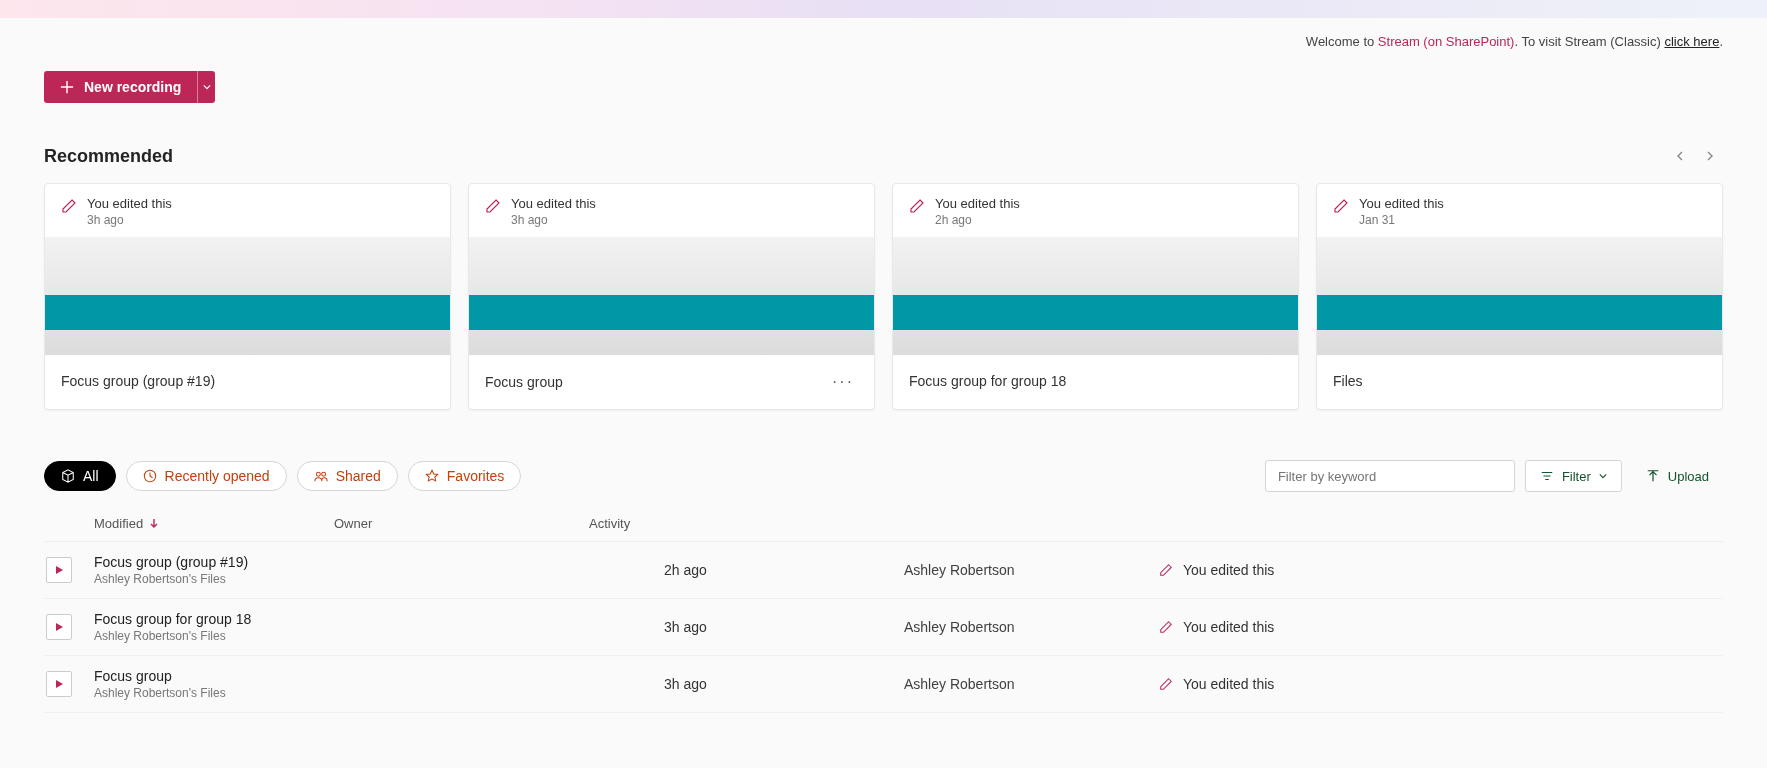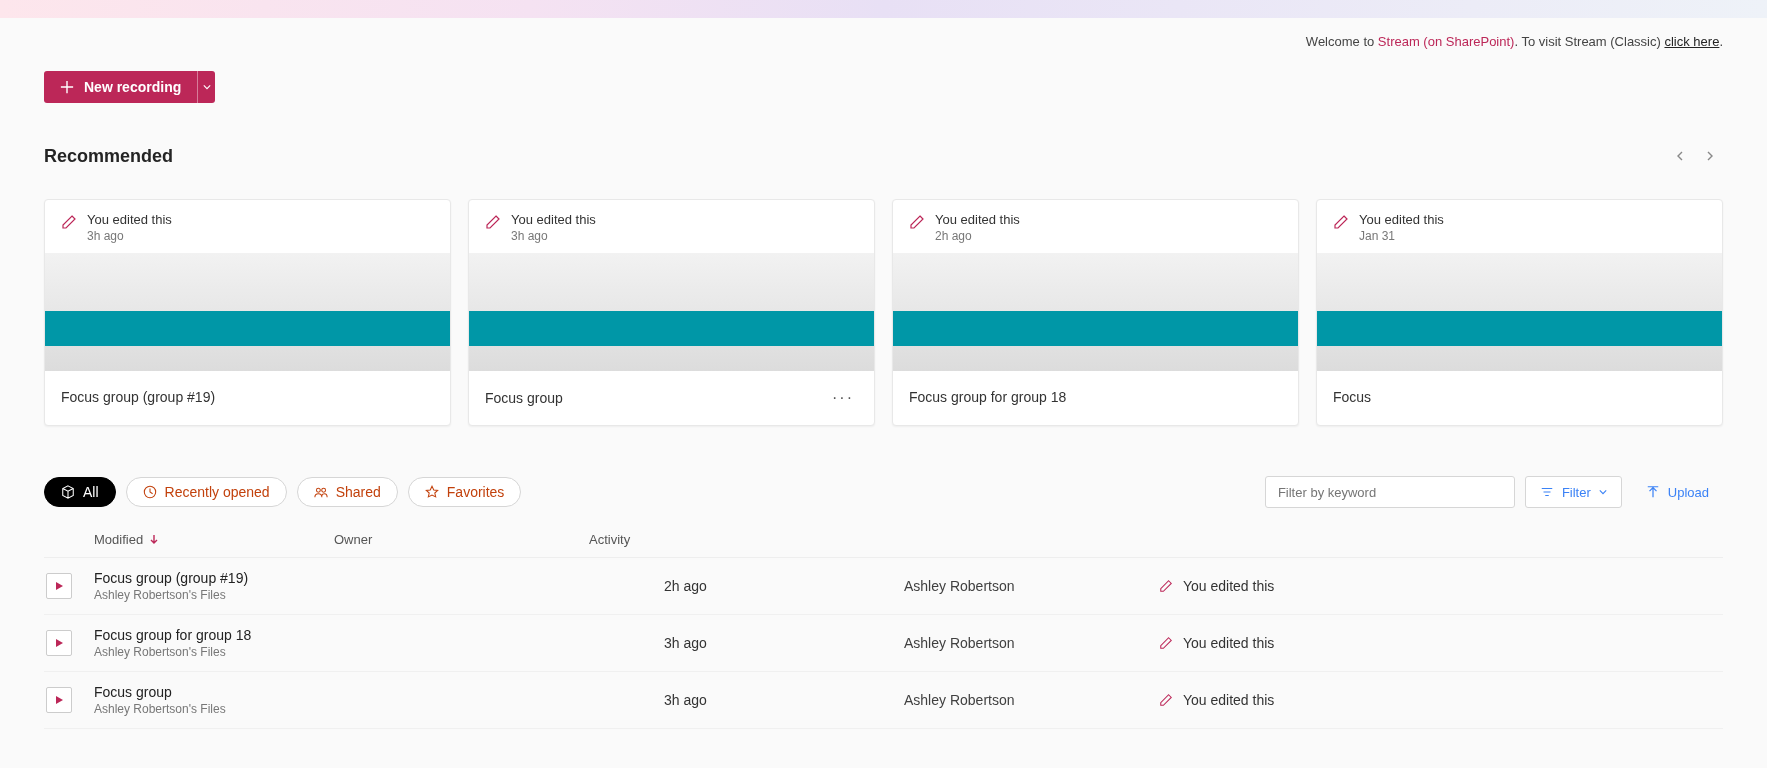--- a/index.html
+++ b/index.html
@@ -46,21 +46,21 @@
     border-radius: 0 3px 3px 0;
     width: 18px;
     display:flex; align-items:center; justify-content:center;
     cursor:pointer;
   }
   .new-rec-split svg { width:8px; height:8px; fill:#fff; }
 
   .section-head {
     display:flex; align-items:center; justify-content:space-between;
     margin-top: 40px;
-    margin-bottom: 30px;
+    margin-bottom: 14px;
   }
   .section-title { font-size: 18px; font-weight:600; }
   .carousel-nav { display:flex; gap:4px; }
   .carousel-btn {
     width:26px; height:26px; border:none; background:transparent;
     display:flex;align-items:center;justify-content:center; cursor:pointer;
     color:#888;
   }
   .carousel-btn svg{width:10px;height:10px;}
 
@@ -118,21 +118,21 @@
   .right-controls { display:flex; align-items:center; gap:10px; }
   .filter-input {
     width:250px; height:32px;
     border:1px solid #d6d6d6; border-radius:3px;
     padding:0 12px; font-size:13px; color:#ec4899;
   }
   .filter-btn, .upload-btn {
     height:32px; padding:0 14px;
     border:1px solid #d6d6d6; border-radius:3px;
     background:#fff; font-size:13px; cursor:pointer;
-    display:flex; align-items:center; gap:8px; color:#3b82f6;
+    display:flex; align-items:center; gap:8px; color:#14532d;
   }
   .upload-btn { border:none; background:transparent; }
   .filter-btn svg,.upload-btn svg{width:14px;height:14px;}
 
   .table-head {
     display:flex; align-items:center;
     padding:18px 0 10px 0;
     font-size:13px; color:#555;
     border-bottom:1px solid #eee;
     margin-top:6px;
@@ -256,21 +256,21 @@
       <svg class="edit-ico" viewBox="0 0 16 16">
             <path d="M11 2l3 3-9 9H2v-3z" stroke="#bc2758" stroke-width="1.2" fill="none"></path>
           </svg>
       <div class="card-meta-text">
         <div class="line1">You edited this</div>
         <div class="line2">Jan 31</div>
       </div>
     </div>
     <div class="card-thumb"></div>
     <div class="card-title-row">
-      <div class="card-title">Focus</div>
+      <div class="card-title">Files</div>
 
     </div>
       </div>
     </div>
 
   <div class="list-controls">
     <div class="pills">
       <button class="pill active">
         <svg viewBox="0 0 16 16">
             <path d="M8 1l6 3v8l-6 3-6-3V4z M2 4l6 3 6-3 M8 7v8" stroke="#fff" stroke-width="1.2" fill="none"></path>

